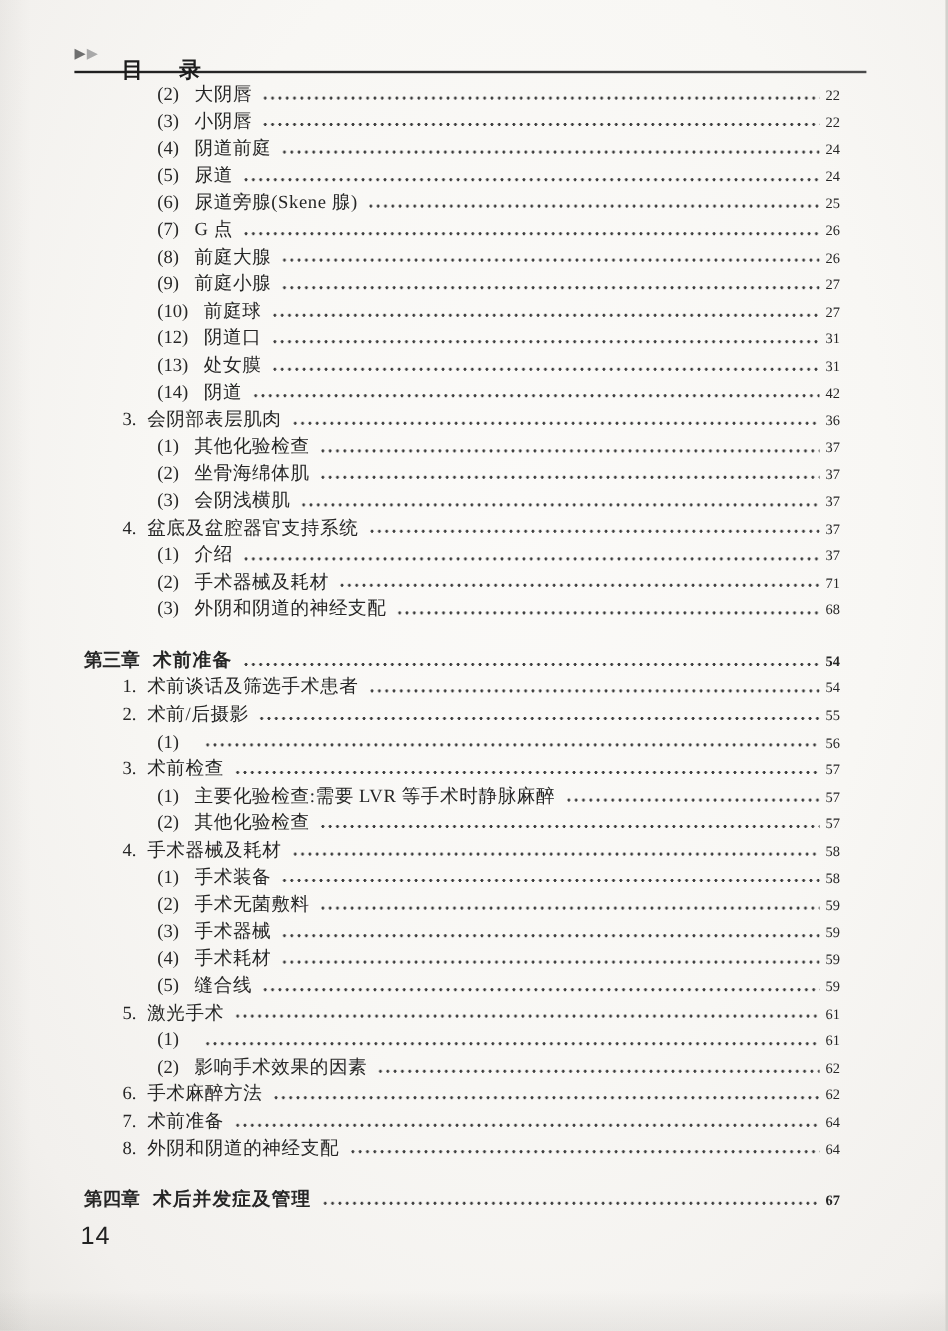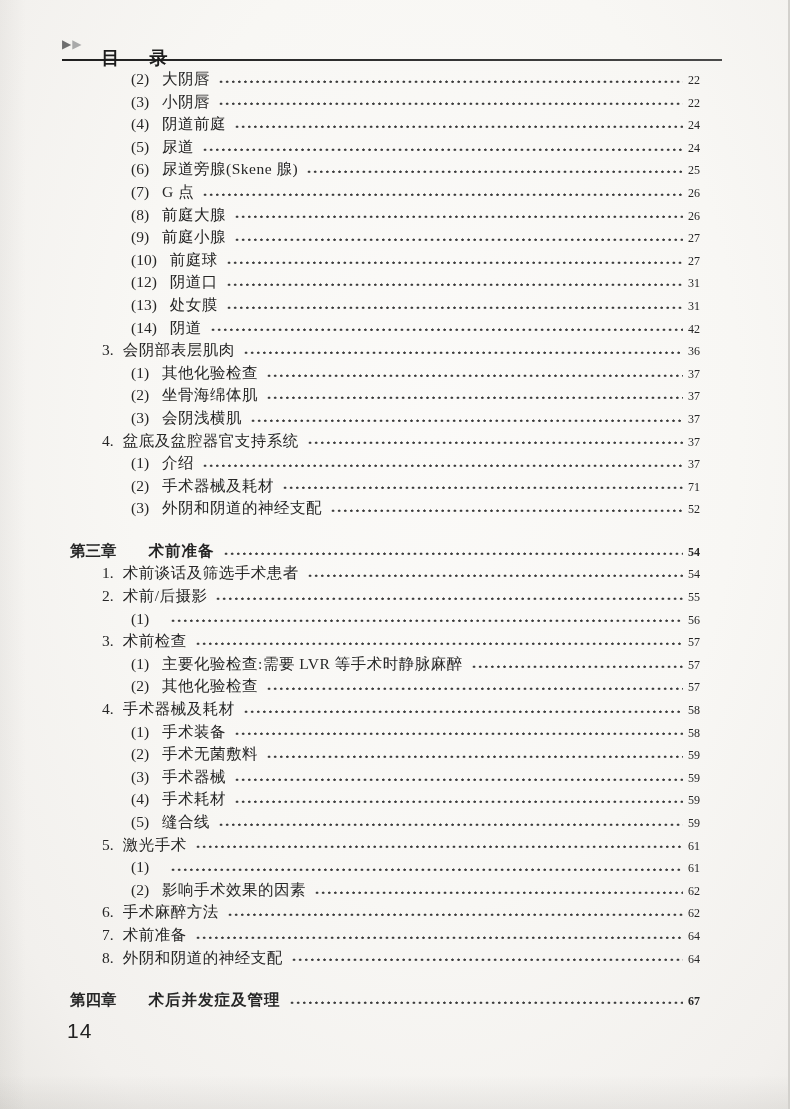--- a/index.html
+++ b/index.html
@@ -61,21 +61,21 @@
   .toc-title{flex:0 0 auto;letter-spacing:0.5px;}
   .leader{
     flex:1 1 auto;align-self:center;min-width:10px;height:15px;
     margin:2px 5px 0 8px;
     background-image:radial-gradient(circle at 50% 58%, #3c3c3c 1.02px, rgba(0,0,0,0) 1.45px);
     background-size:6.1px 15px;background-repeat:repeat-x;background-position:0 50%;
   }
   .toc-page{flex:0 0 34px;text-align:left;font-size:12px;}
   
   .lvl-chapter{padding-left:8px;font-weight:700;margin-top:20px;}
-  .lvl-chapter .toc-num{margin-right:32px;}
+  .lvl-chapter .toc-num{margin-right:11px;}
   .lvl-chapter .toc-title{letter-spacing:1px;}
   .lvl-item{padding-left:40px;}
   .lvl-item .toc-num{margin-right:9px;}
   .lvl-sub{padding-left:69px;}
   .lvl-sub .toc-num{margin-right:13px;}
   
   .folio{
     margin:7px 0 12px 5px;
     font-family:"Liberation Sans","DejaVu Sans",sans-serif;
     font-size:21px;color:#222;letter-spacing:1px;
@@ -206,21 +206,21 @@
         <div class="toc-row lvl-sub">
         <span class="toc-num">(2)</span>
         <span class="toc-title">手术器械及耗材</span>
         <span class="leader"></span>
         <span class="toc-page">71</span>
       </div>
         <div class="toc-row lvl-sub">
         <span class="toc-num">(3)</span>
         <span class="toc-title">外阴和阴道的神经支配</span>
         <span class="leader"></span>
-        <span class="toc-page">52</span>
+        <span class="toc-page">68</span>
       </div>
         <div class="toc-row lvl-chapter">
         <span class="toc-num">第三章</span>
         <span class="toc-title">术前准备</span>
         <span class="leader"></span>
         <span class="toc-page">54</span>
       </div>
         <div class="toc-row lvl-item">
         <span class="toc-num">1.</span>
         <span class="toc-title">术前谈话及筛选手术患者</span>

